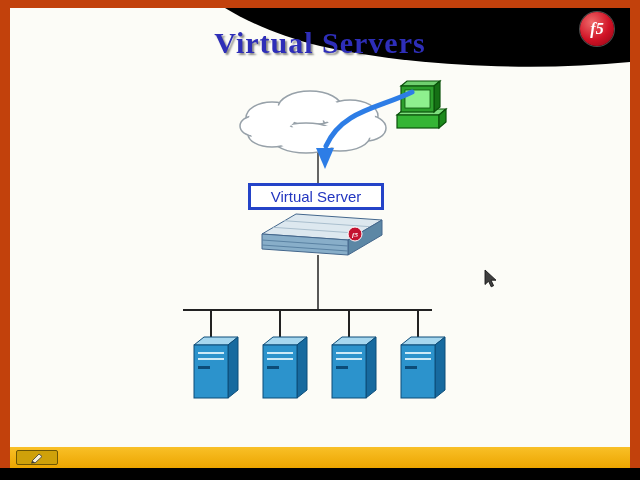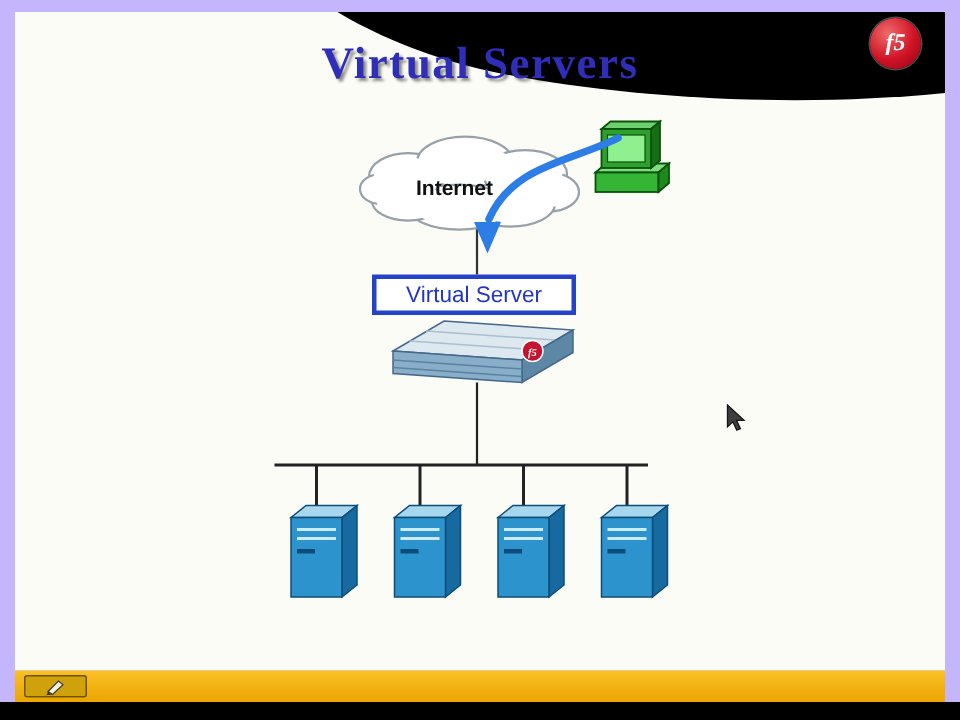--- a/index.html
+++ b/index.html
@@ -1,18 +1,18 @@
 <!DOCTYPE html>
 <html><head>
 <meta charset="utf-8">
 <style>
   *{box-sizing:border-box;margin:0;padding:0}
   html,body{background:#000}
   body{width:640px;height:480px;overflow:hidden}
-  #stage{position:relative;width:640px;height:468px;background:#c4b5fd;font-family:"Liberation Sans",sans-serif}
+  #stage{position:relative;width:640px;height:468px;background:#c2410c;font-family:"Liberation Sans",sans-serif}
   #slide{position:absolute;left:10px;top:8px;width:620px;height:439px;background:#fcfcf7;overflow:hidden}
   #swoosh{position:absolute;left:0;top:0;z-index:1}
   #slide-title{
     position:absolute;left:0;top:18px;width:100%;text-align:center;z-index:2;
     font-family:"Liberation Serif",serif;font-weight:bold;font-size:30px;color:#2e2eb8;
     text-shadow:2px 2px 2px rgba(0,0,0,.45);letter-spacing:1px}
   #f5-logo{
     position:absolute;right:16px;top:4px;width:34px;height:34px;border-radius:50%;z-index:3;
     background:radial-gradient(circle at 35% 30%, #ef6a6a 0%, #d01225 55%, #8d0515 100%);
     display:flex;align-items:center;justify-content:center;color:#fff;
@@ -143,21 +143,20 @@
       <g stroke="#0c4c78" stroke-width="1">
         <polygon points="391,337 401,329 435,329 425,337" fill="#a6d7ef"></polygon>
         <polygon points="425,337 435,329 435,382 425,390" fill="#176a9f"></polygon>
         <rect x="391" y="337" width="34" height="53" fill="#2c93cc"></rect>
         <line x1="395" y1="345" x2="421" y2="345" stroke="#cdeaf7" stroke-width="2"></line>
         <line x1="395" y1="351" x2="421" y2="351" stroke="#cdeaf7" stroke-width="2"></line>
         <rect x="395" y="358" width="12" height="3" fill="#0c4c78" stroke="none"></rect>
       </g>
     </svg>
 
-    <div id="internet-label">Internet</div>
 
     <div id="vs-box">
       <span>Virtual Server</span>
     </div>
 
   </div>
 
   <div id="bottom-bar">
     <div id="pen-button">
       <svg width="16" height="12" viewBox="0 0 16 12">

